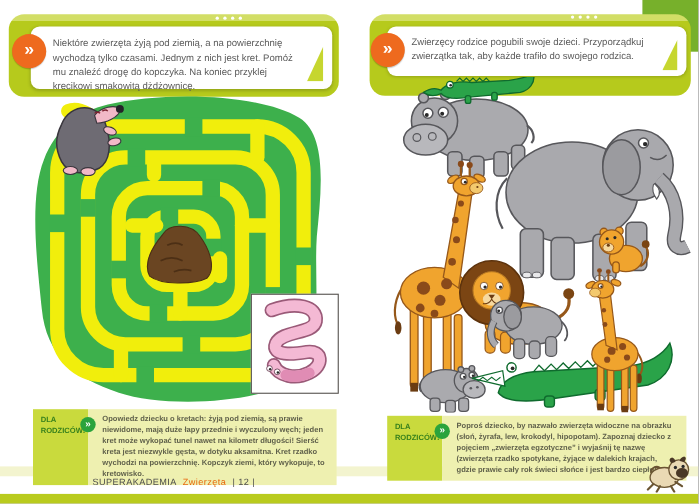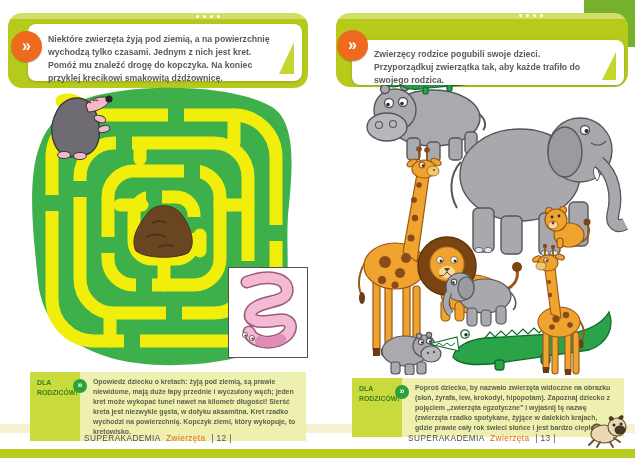--- a/index.html
+++ b/index.html
@@ -8,24 +8,24 @@
   .abs{position:absolute;}
   
   .band{border-radius:14px;background:linear-gradient(180deg,#d2de66 0,#d2de66 6px,#b6ca1c 6px);z-index:1;}
   .band-left{left:8px;top:13px;width:300px;height:75px;}
   .band-right{left:336px;top:13px;width:292px;height:74px;}
   .corner-block{left:584px;top:0;width:51px;height:47px;background:#77b02b;z-index:0;}
   .dots{display:flex;gap:4px;z-index:3;}
   .dots i{width:3px;height:3px;border-radius:50%;background:#fff;display:block;}
   
   .instr-box{background:#fff;border-radius:8px;box-shadow:0 1px 3px rgba(0,0,0,.18);z-index:2;}
-  .instr-box p{margin:0;font-size:8.7px;line-height:1.5;color:#5a5a5a;font-weight:700;}
+  .instr-box p{margin:0;font-size:8.7px;line-height:1.5;color:#5a5a5a;font-weight:400;}
   .box-left{left:28px;top:24px;width:274px;height:57px;}
   .box-left p{padding:9px 28px 0 20px;}
-  .box-right{left:352px;top:24px;width:272px;height:45px;margin-top:16px;}
+  .box-right{left:352px;top:24px;width:272px;height:45px;}
   .box-right p{padding:8px 26px 0 22px;}
   .tri{position:absolute;background:#c6d62f;clip-path:polygon(100% 0,100% 100%,0 100%);}
   .tri-l{right:8px;bottom:7px;width:15px;height:32px;}
   .tri-r{right:8px;bottom:5px;width:14px;height:28px;}
   .chev{width:31px;height:31px;border-radius:50%;background:#ee6a1e;color:#fff;
         font-weight:bold;font-size:16px;text-align:center;line-height:29px;z-index:3;
         box-shadow:0 1px 1px rgba(0,0,0,.2);}
   .chev-left{left:11px;top:31px;}
   .chev-right{left:337px;top:30px;}
   
@@ -368,25 +368,20 @@
       </g>
     </svg>
   </div>
 
   <div class="abs parents parents-right">
     <div class="p-label">DLA RODZICÓW!</div>
     <div class="p-circle">»</div>
     <div class="p-body">Poproś dziecko, by nazwało zwierzęta widoczne na obrazku (słoń, żyrafa, lew, krokodyl, hipopotam). Zapoznaj dziecko z pojęciem „zwierzęta egzotyczne” i wyjaśnij tę nazwę (zwierzęta rzadko spotykane, żyjące w dalekich krajach, gdzie prawie cały rok świeci słońce i jest bardzo ciepło).</div>
   </div>
 
-  <div class="abs footer footer-right">
-    <span>SUPERAKADEMIA</span>
-    <span class="series">Zwierzęta</span>
-    <span>| 13 |</span>
-  </div>
 
   <div class="abs pug-holder">
     <svg width="46" height="34" viewBox="0 0 46 34">
       <path d="M8,16 a5,5 0 1,1 7,4" fill="none" stroke="#6b5533" stroke-width="2"></path>
       <ellipse cx="20" cy="20" rx="13" ry="9" fill="#ead9b4" stroke="#6b5533" stroke-width="1.2"></ellipse>
       <path d="M10,26 L5,31 M16,28 L13,33 M26,28 L29,33 M30,24 L36,28" stroke="#6b5533" stroke-width="2" stroke-linecap="round"></path>
       <circle cx="33" cy="13" r="9" fill="#ead9b4" stroke="#6b5533" stroke-width="1.2"></circle>
       <path d="M26,7 q-3,-4 1,-5 q3,1 3,4 Z" fill="#4a3826"></path>
       <path d="M38,6 q3,-4 0,-5 q-4,1 -4,4 Z" fill="#4a3826"></path>
       <ellipse cx="36" cy="16" rx="5.5" ry="4.5" fill="#4a3826"></ellipse>

